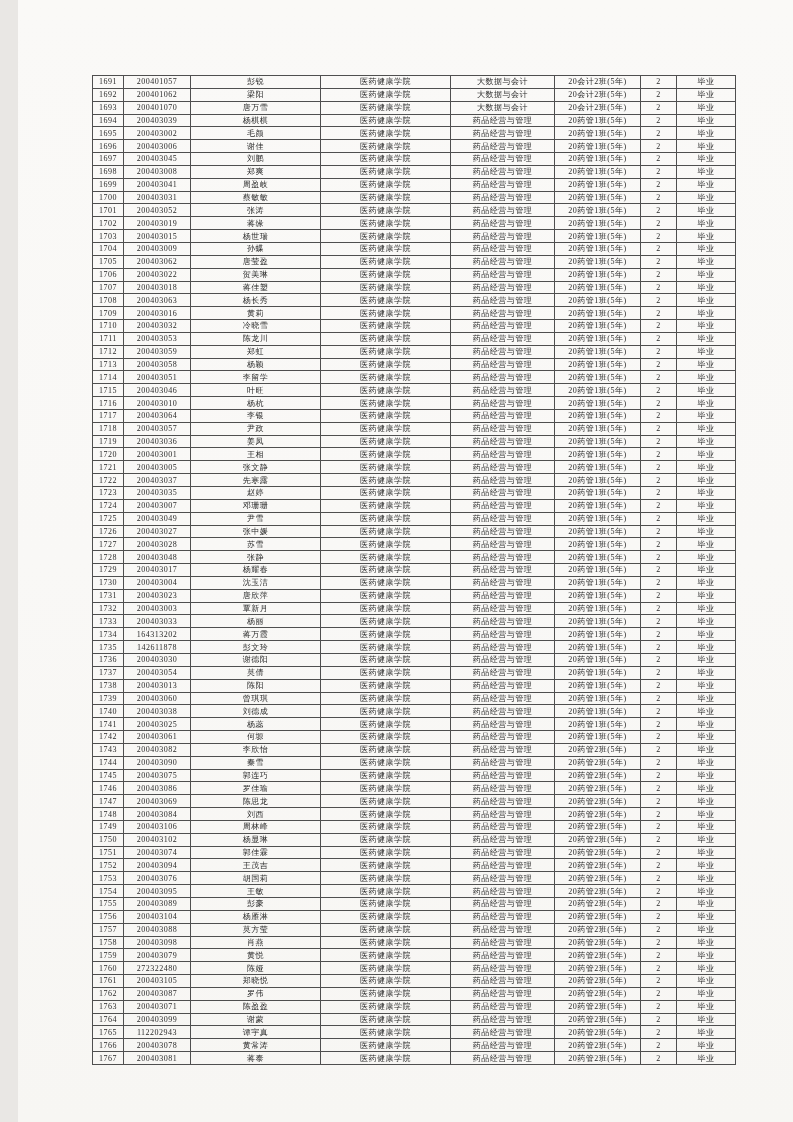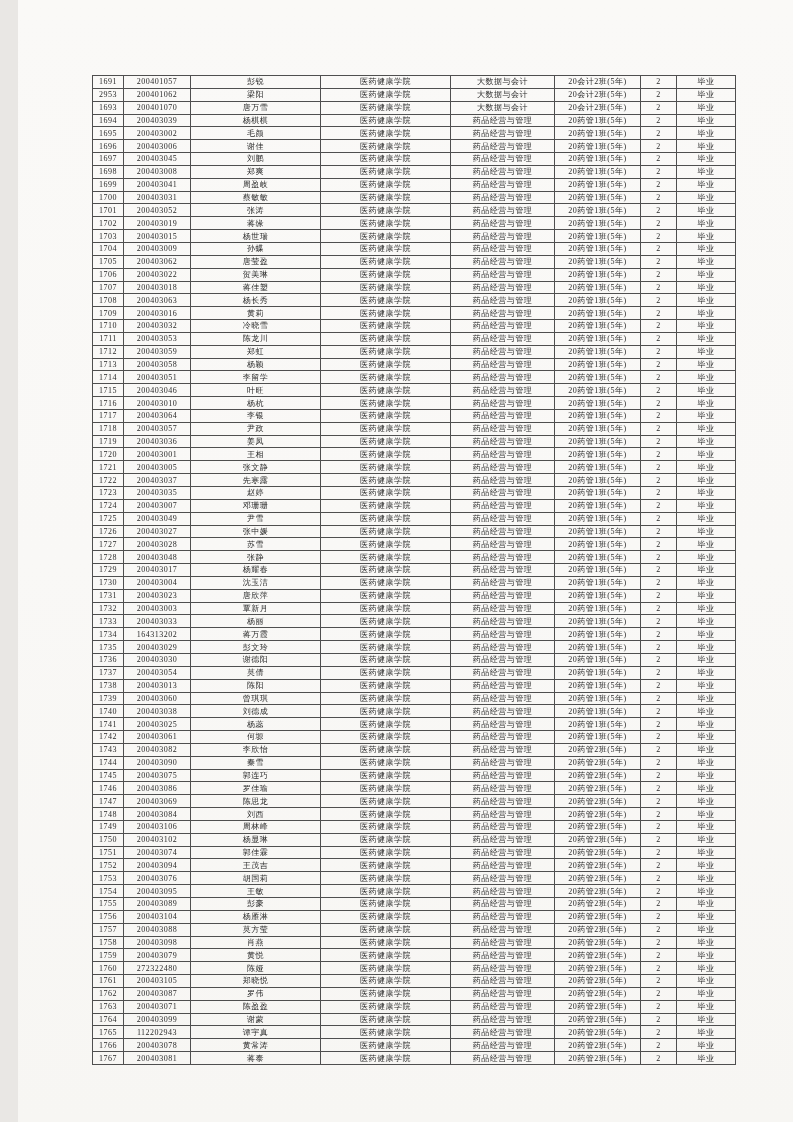--- a/index.html
+++ b/index.html
@@ -68,21 +68,21 @@
           <td class="cell-index">1691</td>
           <td class="cell-student-id">200401057</td>
           <td class="cell-name">彭锐</td>
           <td class="cell-college">医药健康学院</td>
           <td class="cell-major">大数据与会计</td>
           <td class="cell-class">20会计2班(5年)</td>
           <td class="cell-count">2</td>
           <td class="cell-status">毕业</td>
         </tr>
         <tr>
-          <td class="cell-index">2953</td>
+          <td class="cell-index">1692</td>
           <td class="cell-student-id">200401062</td>
           <td class="cell-name">梁阳</td>
           <td class="cell-college">医药健康学院</td>
           <td class="cell-major">大数据与会计</td>
           <td class="cell-class">20会计2班(5年)</td>
           <td class="cell-count">2</td>
           <td class="cell-status">毕业</td>
         </tr>
         <tr>
           <td class="cell-index">1693</td>
@@ -499,21 +499,21 @@
           <td class="cell-student-id">164313202</td>
           <td class="cell-name">蒋万霞</td>
           <td class="cell-college">医药健康学院</td>
           <td class="cell-major">药品经营与管理</td>
           <td class="cell-class">20药管1班(5年)</td>
           <td class="cell-count">2</td>
           <td class="cell-status">毕业</td>
         </tr>
         <tr>
           <td class="cell-index">1735</td>
-          <td class="cell-student-id">200403029</td>
+          <td class="cell-student-id">142611878</td>
           <td class="cell-name">彭文玲</td>
           <td class="cell-college">医药健康学院</td>
           <td class="cell-major">药品经营与管理</td>
           <td class="cell-class">20药管1班(5年)</td>
           <td class="cell-count">2</td>
           <td class="cell-status">毕业</td>
         </tr>
         <tr>
           <td class="cell-index">1736</td>
           <td class="cell-student-id">200403030</td>

